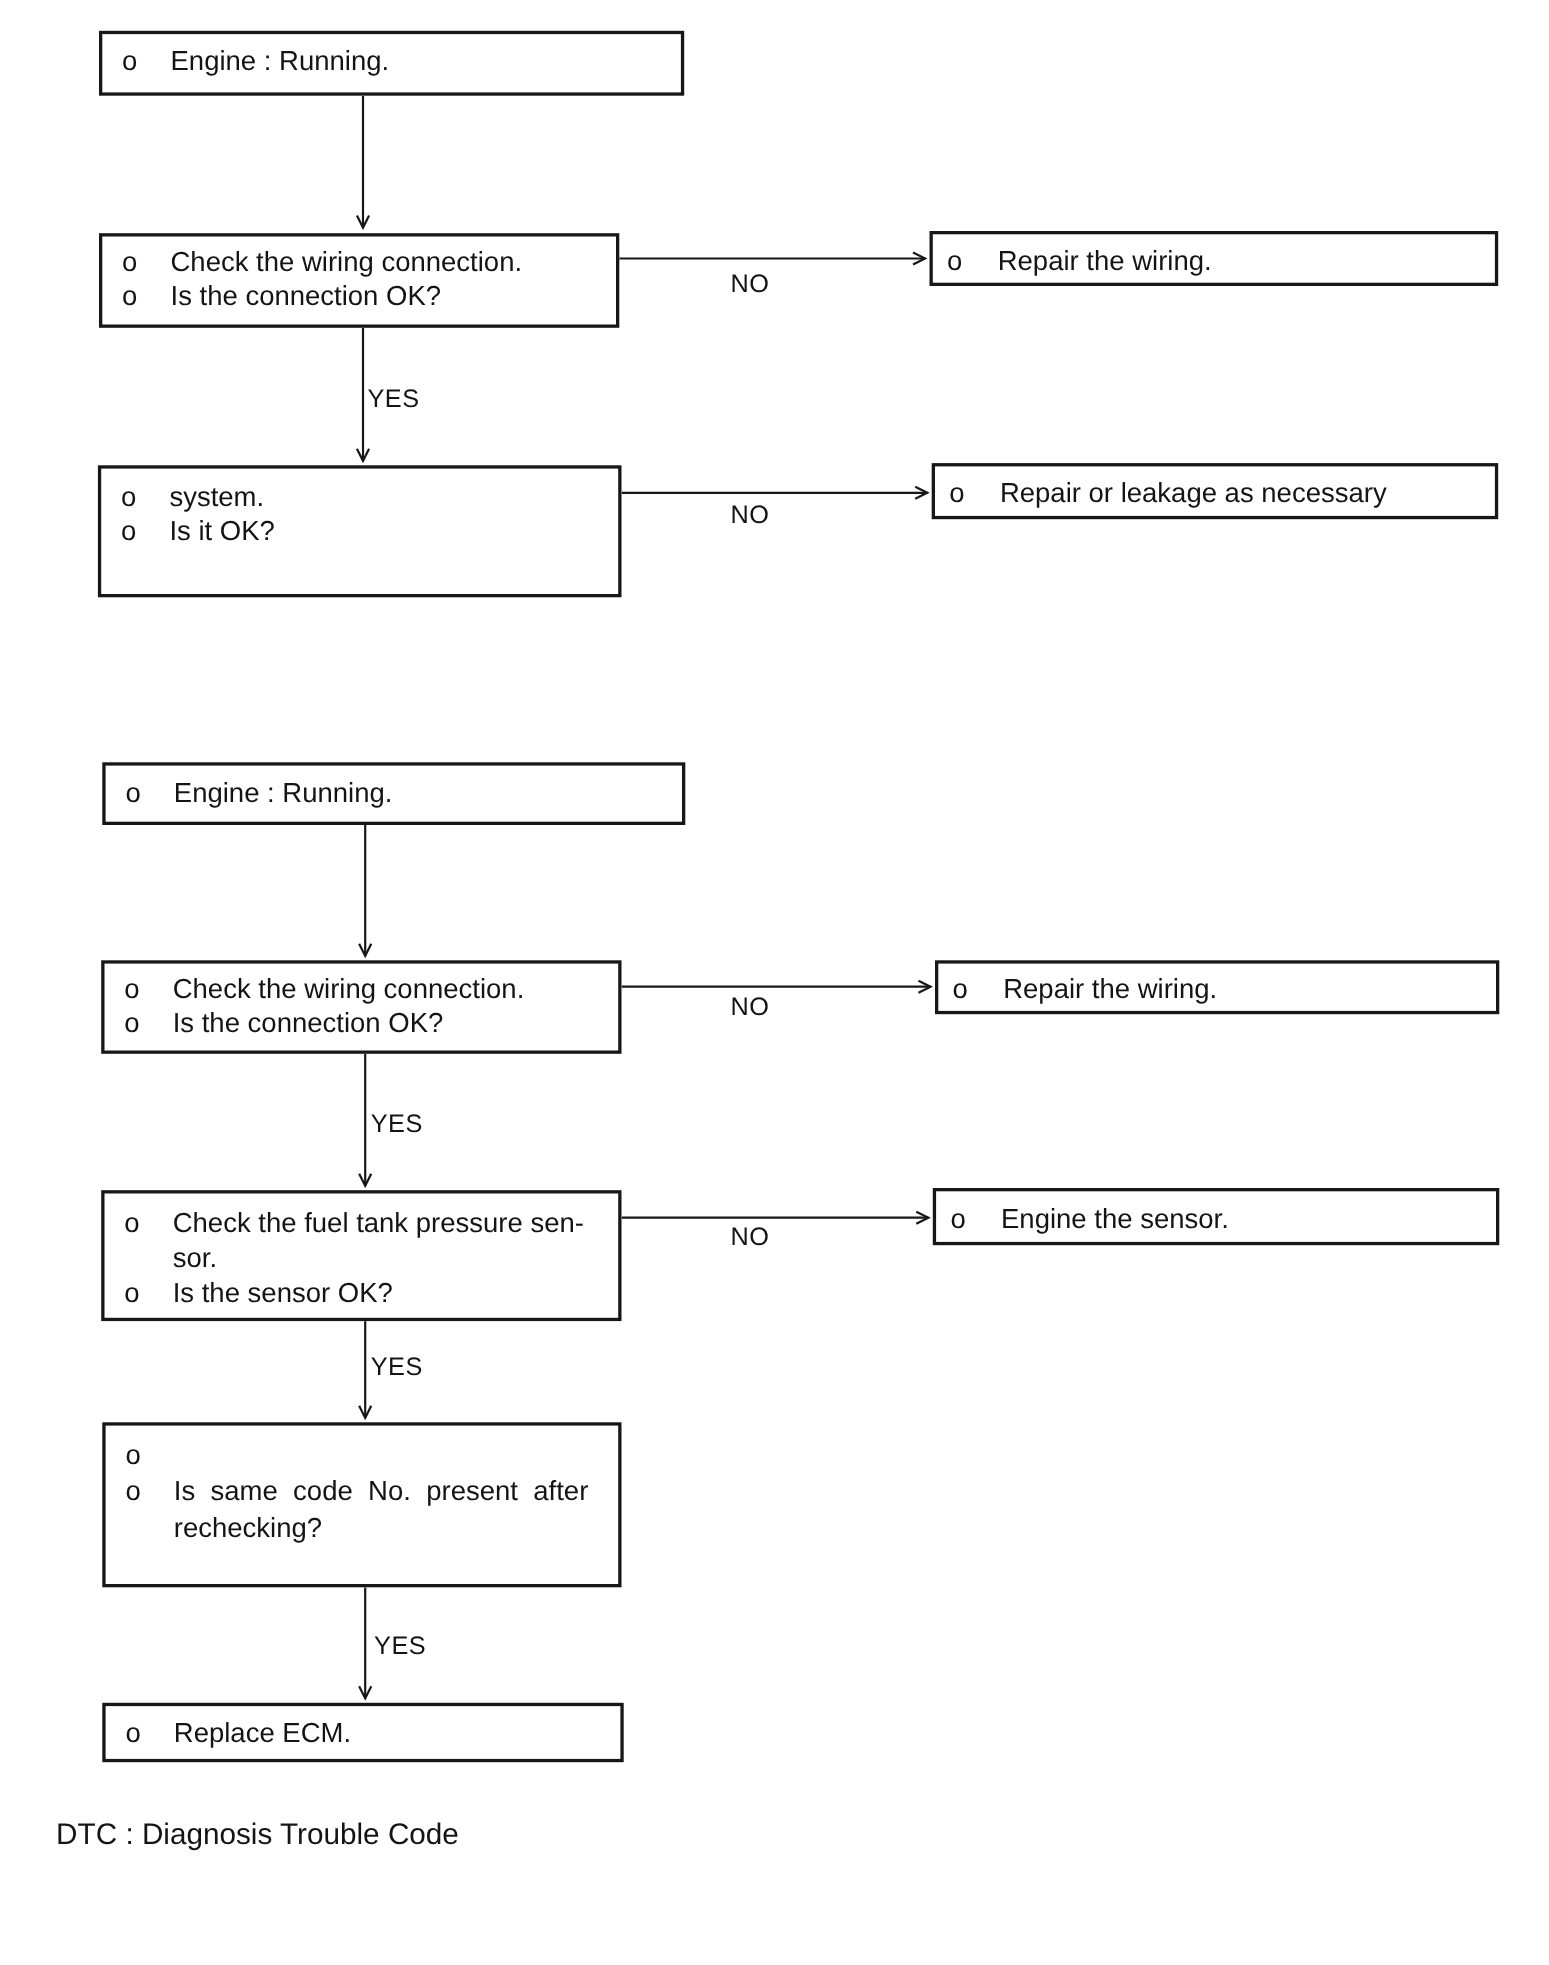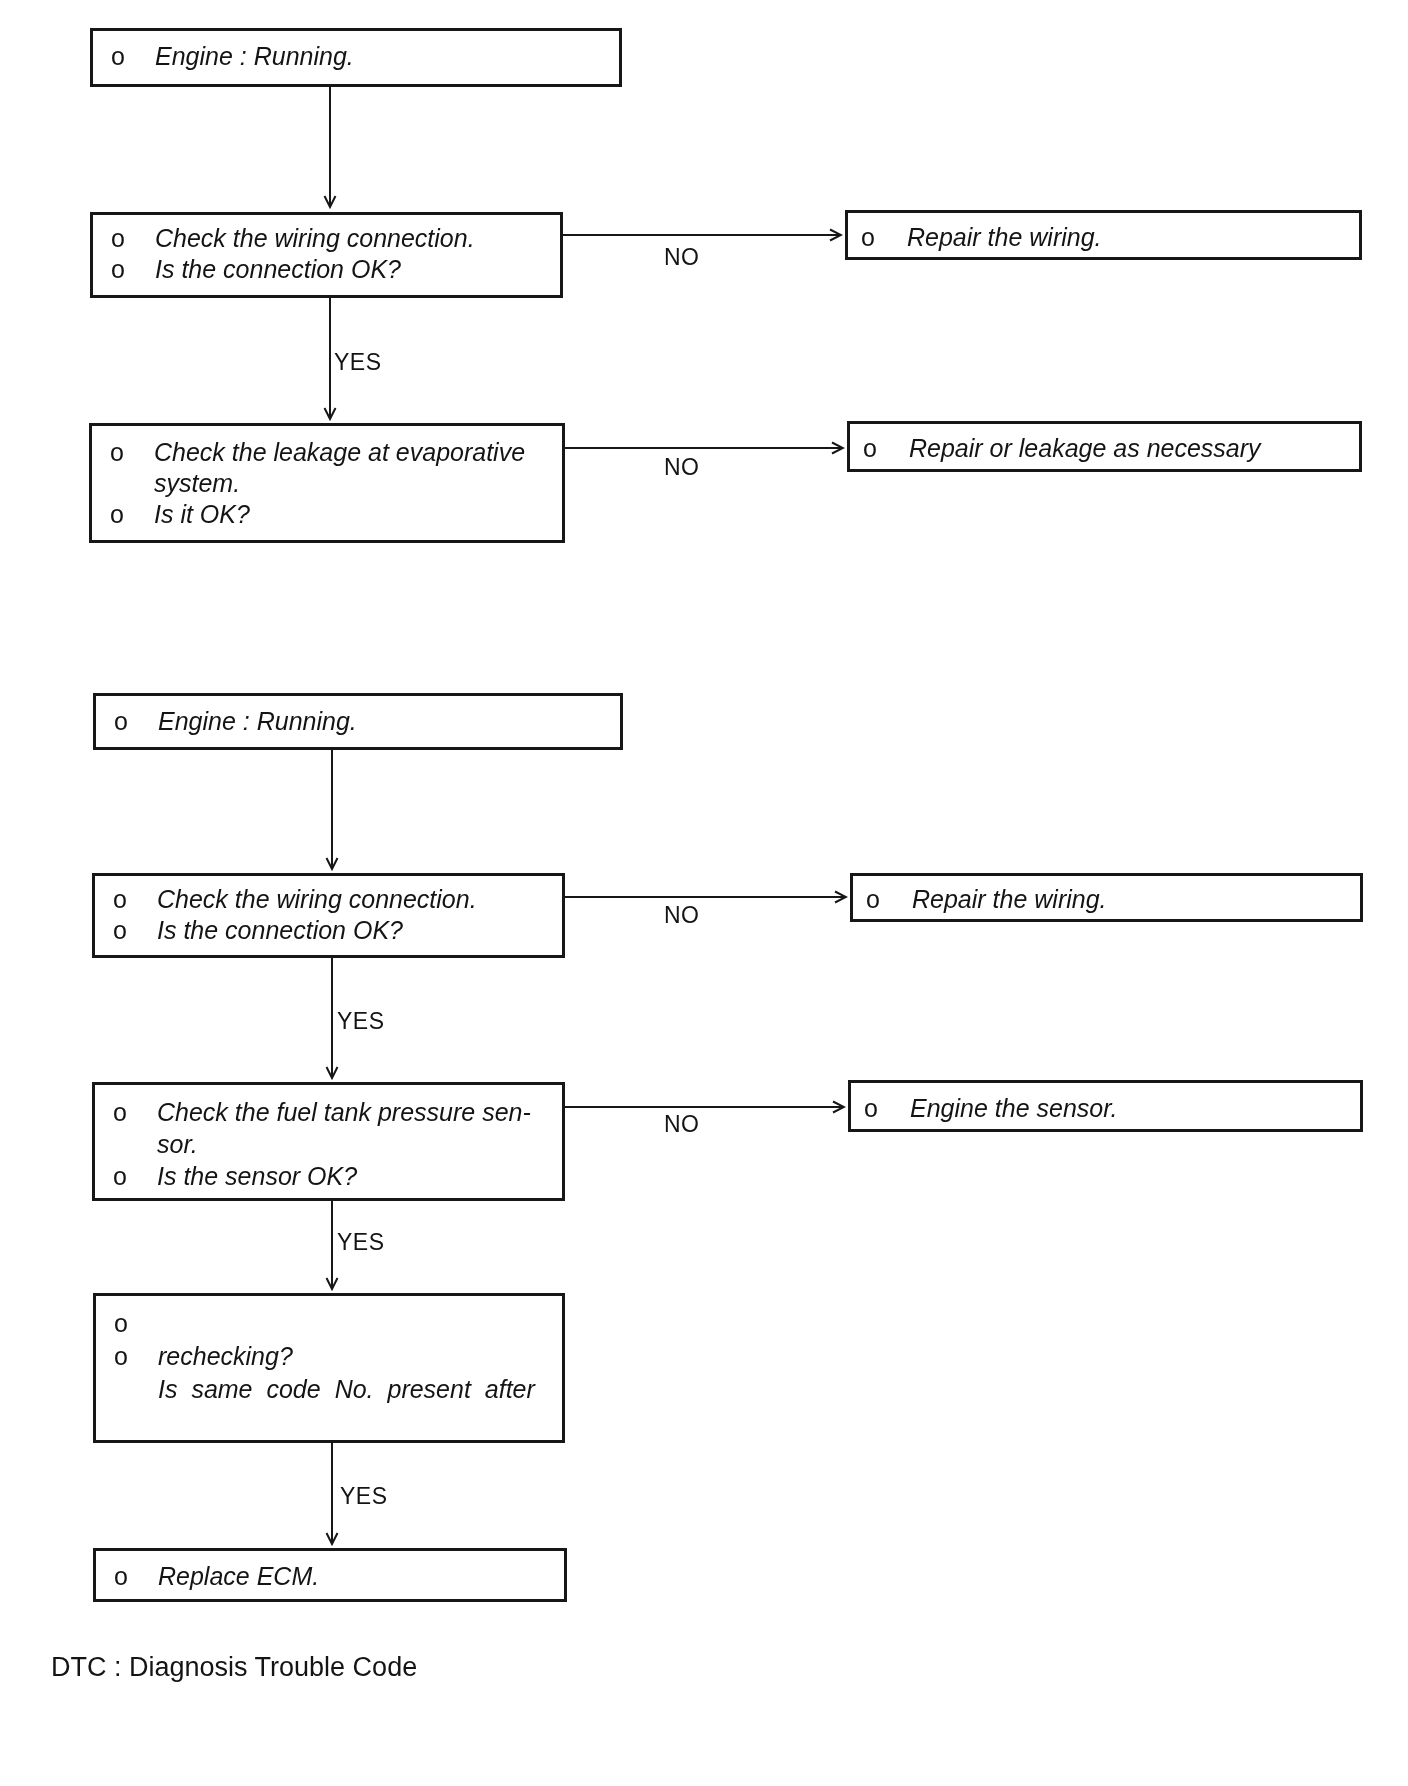--- a/index.html
+++ b/index.html
@@ -10,21 +10,21 @@
   }
   #connectors { position:absolute; left:0; top:0; }
   .fbox {
     position:absolute; box-sizing:border-box; background:#ffffff;
     border:3px solid #171717; font-size:25px; line-height:31px;
   }
   .item { display:flex; align-items:flex-start; }
   .marker { flex:0 0 44px; }
   .rbox .marker { flex:0 0 46px; }
   .txt { flex:1 1 auto; }
-  .ln { display:block; white-space:nowrap;font-style:italic; }
+  .ln { display:block; white-space:nowrap; }
   .tight { word-spacing:-5px; letter-spacing:-0.4px; }
   .wide  { word-spacing:7px; }
   .lbl { position:absolute; font-size:23px; line-height:27px; letter-spacing:0.5px; }
   #legend { position:absolute; left:51px; top:1650px; font-size:27px; line-height:35px; }
 </style>
 </head>
 <body>
 
 <div id="canvas">
 
@@ -78,21 +78,20 @@
       <span class="txt">
           <span class="ln">Repair the wiring.</span>
         </span>
     </div>
   </div>
 
   <div class="fbox" style="left:89px; top:423px; width:476px; height:120px; padding:11px 8px 0 18px;">
     <div class="item">
       <span class="marker">o</span>
       <span class="txt">
-        <span class="ln">Check the leakage at evaporative</span>
         <span class="ln">system.</span>
       </span>
     </div>
     <div class="item">
       <span class="marker">o</span>
       <span class="txt">
           <span class="ln">Is it OK?</span>
         </span>
     </div>
   </div>
@@ -168,22 +167,22 @@
     </div>
   </div>
 
   <div class="fbox" style="left:93px; top:1293px; width:472px; height:150px; padding:11px 8px 0 18px; line-height:33px;">
     <div class="item">
       <span class="marker">o</span>
     </div>
     <div class="item">
       <span class="marker">o</span>
       <span class="txt">
+        <span class="ln wide">Is same code No. present after</span>
         <span class="ln">rechecking?</span>
-        <span class="ln wide">Is same code No. present after</span>
       </span>
     </div>
   </div>
 
   <div class="fbox" style="left:93px; top:1548px; width:474px; height:54px; padding:10px 8px 0 18px;">
     <div class="item">
       <span class="marker">o</span>
       <span class="txt">
           <span class="ln">Replace ECM.</span>
         </span>

